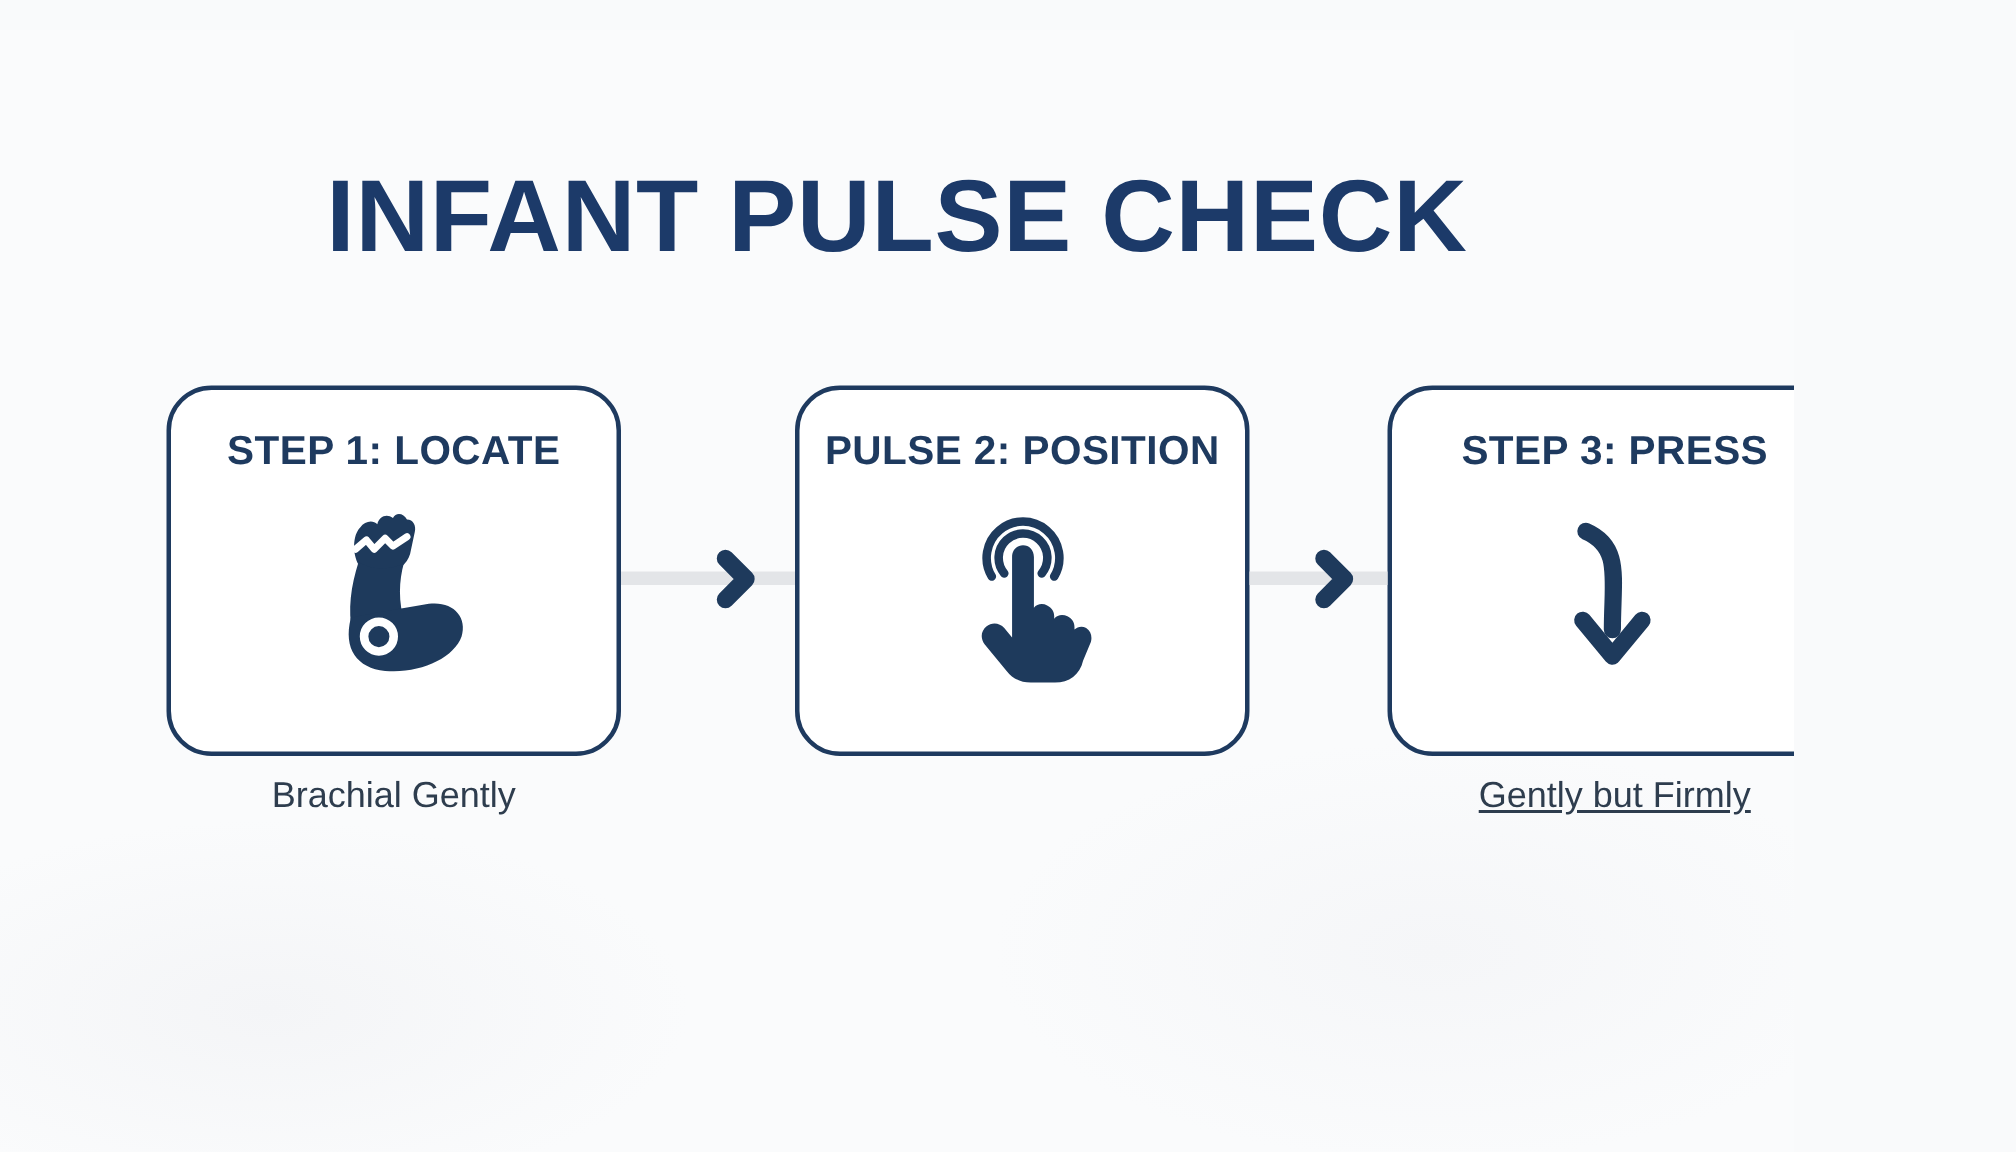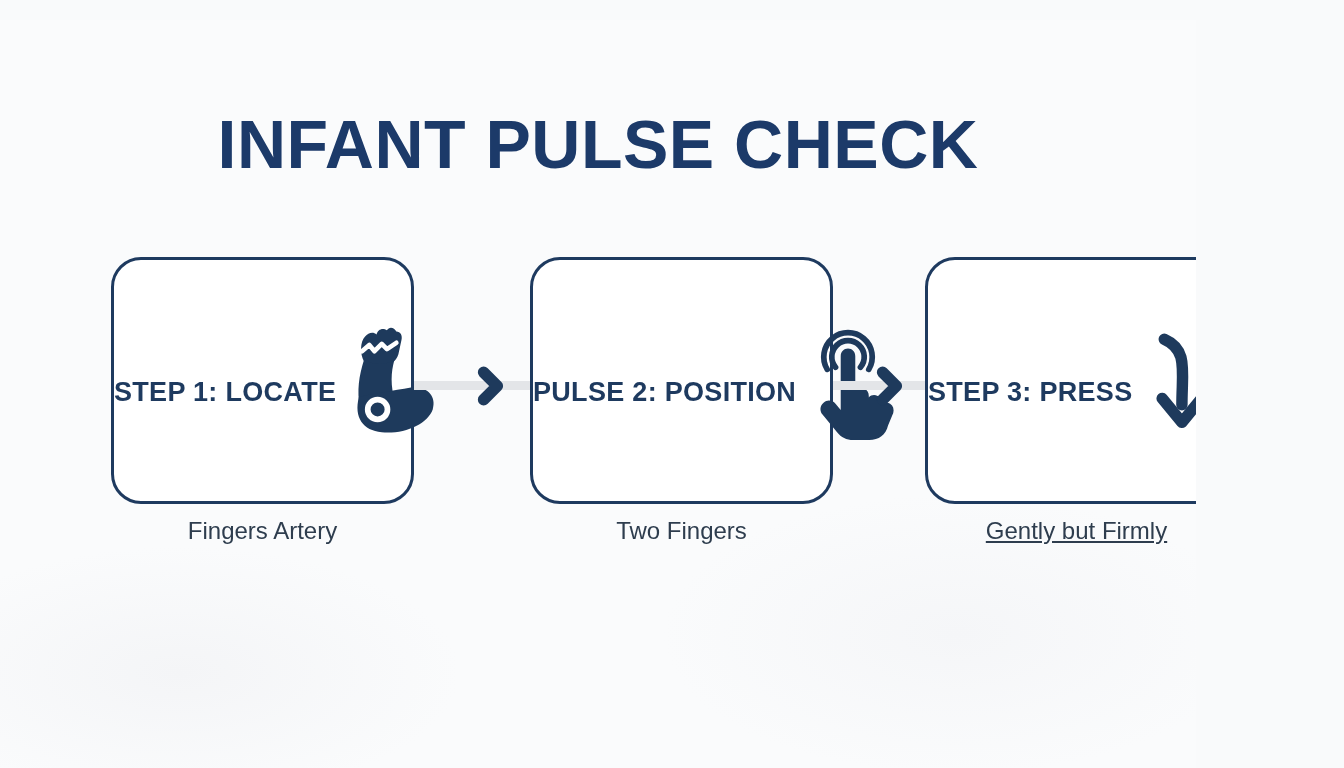--- a/index.html
+++ b/index.html
@@ -35,20 +35,21 @@
   .card {
     position: absolute;
     top: 237px;
     height: 247px;
     width: 303px;
     box-sizing: border-box;
     background: #ffffff;
     border: 3px solid #1e3a5f;
     border-radius: 30px;
     display: flex;
+    flex-direction: column;
     align-items: center;
     padding-top: 25px;
   }
   .card-1 { left: 111px; }
   .card-2 { left: 530px; }
   .card-3 { left: 925px; text-align: center; }
   .step-heading {
     font-size: 27px;
     font-weight: bold;
     letter-spacing: 0.3px;
@@ -149,17 +150,16 @@
     </svg>
   </span>
 
   <div class="connector-line line-2"></div>
   <span class="chevron chev-2">
     <svg width="28" height="40" viewBox="0 0 26 38" aria-hidden="true">
       <path d="M6 6 L19 19 L6 32" fill="none" stroke="#1e3a5c" stroke-width="11" stroke-linecap="round" stroke-linejoin="round"></path>
     </svg>
   </span>
 
-  <div class="caption cap-1">Fingers Artery</div>
-  <div class="caption cap-2">Two Fingers</div>
+  <div class="caption cap-1">Brachial Gently</div>
   <div class="caption cap-3">Gently but Firmly</div>
 
 </div>
 
 </body></html>

